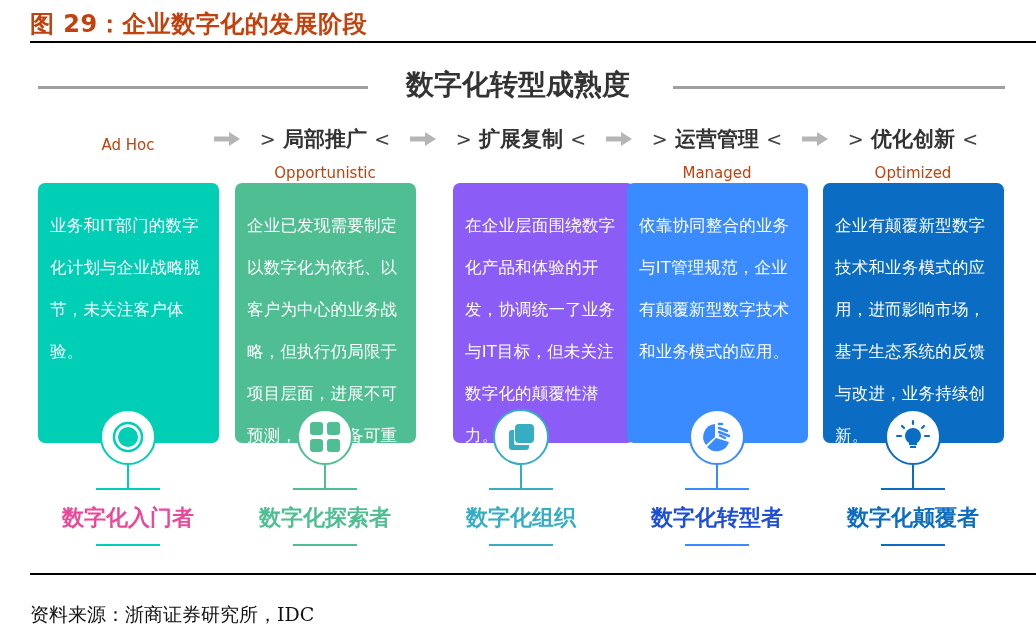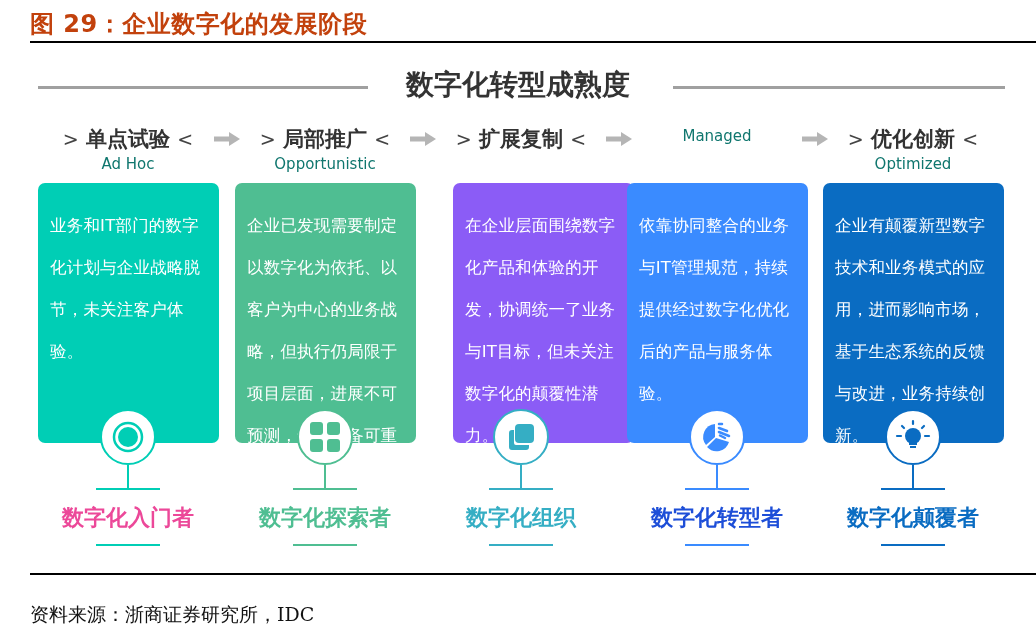--- a/index.html
+++ b/index.html
@@ -9,52 +9,52 @@
   .rule.top{top:41px;}
   .rule.bottom{top:573px;}
   .main-title{position:absolute;left:0;width:1036px;top:66px;text-align:center;font-size:28px;font-weight:bold;color:#333;}
   .main-title span{background:#fff;padding:0 18px;position:relative;z-index:2;text-align:center;}
   .title-line{position:absolute;top:86px;height:3px;background:#a0a0a0;}
   .title-line.left{left:38px;width:330px;}
   .title-line.right{left:673px;width:332px;}
   .stage-head{position:absolute;top:125px;width:200px;text-align:center;}
   .stage-cn{font-size:21px;font-weight:bold;color:#333;white-space:nowrap;}
   .stage-cn .br{font-weight:normal;font-size:19px;color:#444;}
-  .stage-en{font-size:15px;color:#0f766e;margin-top:2px;}
+  .stage-en{font-size:15px;color:#c2410c;margin-top:11px;}
   .arrow{position:absolute;top:132px;width:26px;height:14px;}
   .card{position:absolute;top:183px;width:181px;height:260px;border-radius:7px;color:#fff;box-sizing:border-box;padding:22px 10px 0 12px;font-size:16.5px;line-height:42px;letter-spacing:0.2px;}
   .icon-circle{position:absolute;top:409px;width:56px;height:56px;border-radius:50%;background:#fff;border:2px solid;box-sizing:border-box;display:flex;align-items:center;justify-content:center;z-index:3;}
   .stem{position:absolute;top:465px;width:2px;height:24px;}
   .base{position:absolute;top:488px;width:64px;height:2px;}
   .label{position:absolute;top:503px;width:200px;text-align:center;font-size:22px;font-weight:bold;}
   .underline{position:absolute;top:544px;width:64px;height:2px;}
   .source{position:absolute;left:30px;top:602px;font-family:"DejaVu Serif","Liberation Serif",serif;font-size:19px;color:#111;}
 </style>
 </head>
 <body>
 
 <div class="fig-title">图 29：企业数字化的发展阶段</div>
 <div class="rule top"></div>
 
 <div class="title-line left"></div>
 <div class="title-line right"></div>
 <div class="main-title"><span>数字化转型成熟度</span></div>
 
 <div class="stage-head" style="left:28px">
-  <div class="stage-cn"><span class="br">&gt;</span> <span>单点试验</span> <span class="br">&lt;</span></div>
   <div class="stage-en">Ad Hoc</div>
 </div>
 <div class="stage-head" style="left:225px">
   <div class="stage-cn"><span class="br">&gt;</span> <span>局部推广</span> <span class="br">&lt;</span></div>
   <div class="stage-en">Opportunistic</div>
 </div>
 <div class="stage-head" style="left:421px">
   <div class="stage-cn"><span class="br">&gt;</span> <span>扩展复制</span> <span class="br">&lt;</span></div>
 </div>
 <div class="stage-head" style="left:617px">
+  <div class="stage-cn"><span class="br">&gt;</span> <span>运营管理</span> <span class="br">&lt;</span></div>
   <div class="stage-en">Managed</div>
 </div>
 <div class="stage-head" style="left:813px">
   <div class="stage-cn"><span class="br">&gt;</span> <span>优化创新</span> <span class="br">&lt;</span></div>
   <div class="stage-en">Optimized</div>
 </div>
 
 <svg class="arrow" style="left:214px" viewBox="0 0 26 14">
     <rect x="0" y="4.5" width="16" height="5" fill="#b5b5b5"></rect>
     <polygon points="15,0 26,7 15,14" fill="#b5b5b5"></polygon>
@@ -68,21 +68,21 @@
     <polygon points="15,0 26,7 15,14" fill="#b5b5b5"></polygon>
   </svg>
 <svg class="arrow" style="left:802px" viewBox="0 0 26 14">
     <rect x="0" y="4.5" width="16" height="5" fill="#b5b5b5"></rect>
     <polygon points="15,0 26,7 15,14" fill="#b5b5b5"></polygon>
   </svg>
 
 <div class="card" style="left:38px;background:#00ceb5"><span>业务和IT部门的数字化计划与企业战略脱节，未关注客户体验。</span></div>
 <div class="card" style="left:235px;background:#4fbe92"><span>企业已发现需要制定以数字化为依托、以客户为中心的业务战略，但执行仍局限于项目层面，进展不可预测，也不具备可重复性。</span></div>
 <div class="card" style="left:453px;background:#8b5cf6"><span>在企业层面围绕数字化产品和体验的开发，协调统一了业务与IT目标，但未关注数字化的颠覆性潜力。</span></div>
-<div class="card" style="left:627px;background:#3a8bff"><span>依靠协同整合的业务与IT管理规范，持续提供经过数字化优化后的产品与服务体验。</span></div>
+<div class="card" style="left:627px;background:#3a8bff"><span>依靠协同整合的业务与IT管理规范，企业有颠覆新型数字技术和业务模式的应用。</span></div>
 <div class="card" style="left:823px;background:#0a6cc2"><span>企业有颠覆新型数字技术和业务模式的应用，进而影响市场，基于生态系统的反馈与改进，业务持续创新。</span></div>
 
 <div class="icon-circle" style="left:100px;border-color:#00ceb5">
   <svg width="34" height="34" viewBox="0 0 34 34">
       <circle cx="17" cy="17" r="14" fill="none" stroke="#00ceb5" stroke-width="2.5"></circle>
       <circle cx="17" cy="17" r="10" fill="#00ceb5"></circle>
     </svg>
 </div>
 <div class="icon-circle" style="left:297px;border-color:#4fbe92">
   <svg width="32" height="32" viewBox="0 0 32 32" fill="#4fbe92">

